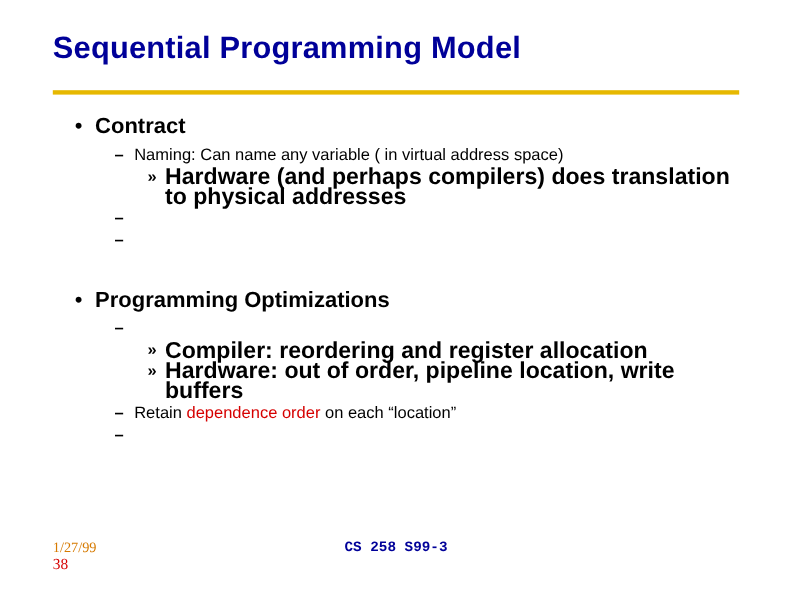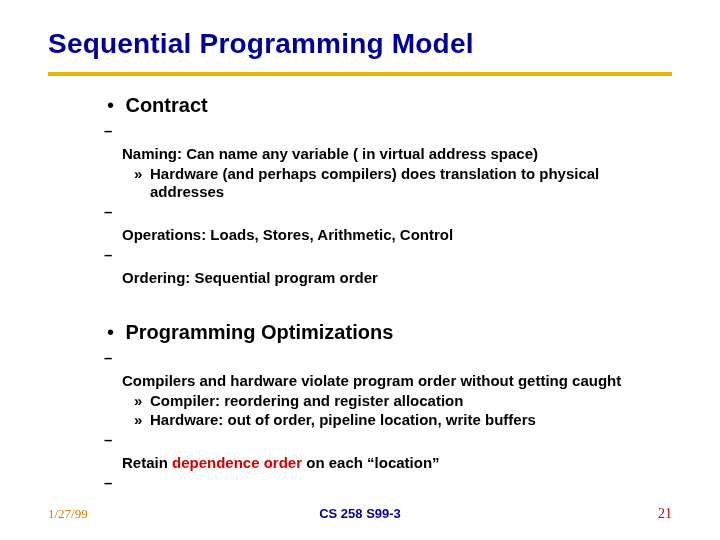--- a/index.html
+++ b/index.html
@@ -12,36 +12,35 @@
     position: relative;
     overflow: hidden;
   }
   .slide {
     padding: 28px 48px 0 48px;
   }
   .title {
     font-size: 28px;
     font-weight: bold;
     color: #000099;
-    margin-bottom: 12px;
+    margin-bottom: 22px;
     letter-spacing: 0.2px;
   }
   .rule {
     height: 4px;
     background: #e6b800;
     margin-bottom: 18px;
     width: 100%;
   }
   .content {
     padding-left: 20px;
   }
   .lvl1 {
     margin-top: 2px;
     margin-bottom: 6px;
-    margin-left: 39px;
   }
   .lvl1 .dot {
     display: inline-block;
     width: 14px;
     vertical-align: top;
     font-size: 20px;
     line-height: 22px;
     color: #000;
   }
   .lvl1 .txt {
@@ -57,61 +56,61 @@
     display: flex;
   }
   .lvl2 .dash {
     min-width: 18px;
     font-size: 15px;
     font-weight: bold;
     line-height: 18px;
   }
   .lvl2 .txt {
     font-size: 15px;
-    font-weight: bold;
+    font-weight: normal;
     line-height: 18px;
-    margin-top: 23px;
   }
   .lvl3 {
     margin-left: 66px;
     margin-top: 1px;
     margin-bottom: 1px;
     display: flex;
   }
   .lvl3 .raq {
     min-width: 16px;
     font-size: 15px;
     font-weight: bold;
     line-height: 18px;
   }
   .lvl3 .txt {
-    font-size: 15px;
+    font-size: 21px;
     font-weight: bold;
     line-height: 18px;
   }
   .gap {
     height: 30px;
   }
   .red { color: #d60000; }
   .footer {
     position: absolute;
     left: 48px;
     right: 48px;
     bottom: 18px;
     display: flex;
     justify-content: space-between;
     align-items: baseline;
+    flex-direction: column;
   }
   .footer-left {
     font-family: "Times New Roman", Times, serif;
     color: #d67a00;
     font-size: 13px;
   }
   .footer-center {
-    font-family: Liberation Sans, sans-serif;
+    font-family: Liberation Mono, monospace;
     color: #000099;
     font-size: 13px;
     font-weight: bold;
     position: absolute;
     left: 50%;
     transform: translateX(-50%);
     text-align: right;
   }
   .footer-right {
     font-family: "Times New Roman", Times, serif;
@@ -136,37 +135,34 @@
     <div class="lvl2">
       <span class="dash">–</span>
       <span class="txt">Naming:  Can name any variable ( in virtual address space)</span>
     </div>
     <div class="lvl3">
       <span class="raq">»</span>
       <span class="txt">Hardware (and perhaps compilers) does translation to physical addresses</span>
     </div>
     <div class="lvl2">
       <span class="dash">–</span>
-      <span class="txt">Operations: Loads, Stores, Arithmetic, Control</span>
     </div>
     <div class="lvl2">
       <span class="dash">–</span>
-      <span class="txt">Ordering:  Sequential program order</span>
     </div>
 
     <div class="gap"></div>
 
     <div class="lvl1">
       <span class="dot">•</span>
       <span class="txt">Programming Optimizations</span>
     </div>
 
     <div class="lvl2">
       <span class="dash">–</span>
-      <span class="txt">Compilers and hardware violate program order without getting caught</span>
     </div>
     <div class="lvl3">
       <span class="raq">»</span>
       <span class="txt">Compiler: reordering and register allocation</span>
     </div>
     <div class="lvl3">
       <span class="raq">»</span>
       <span class="txt">Hardware: out of order, pipeline location, write buffers</span>
     </div>
     <div class="lvl2">
@@ -176,14 +172,14 @@
     <div class="lvl2">
       <span class="dash">–</span>
     </div>
 
   </div>
 </div>
 
 <div class="footer">
   <span class="footer-left">1/27/99</span>
   <span class="footer-center">CS 258 S99-3</span>
-  <span class="footer-right">21</span>
+  <span class="footer-right">38</span>
 </div>
 
 </body></html>

